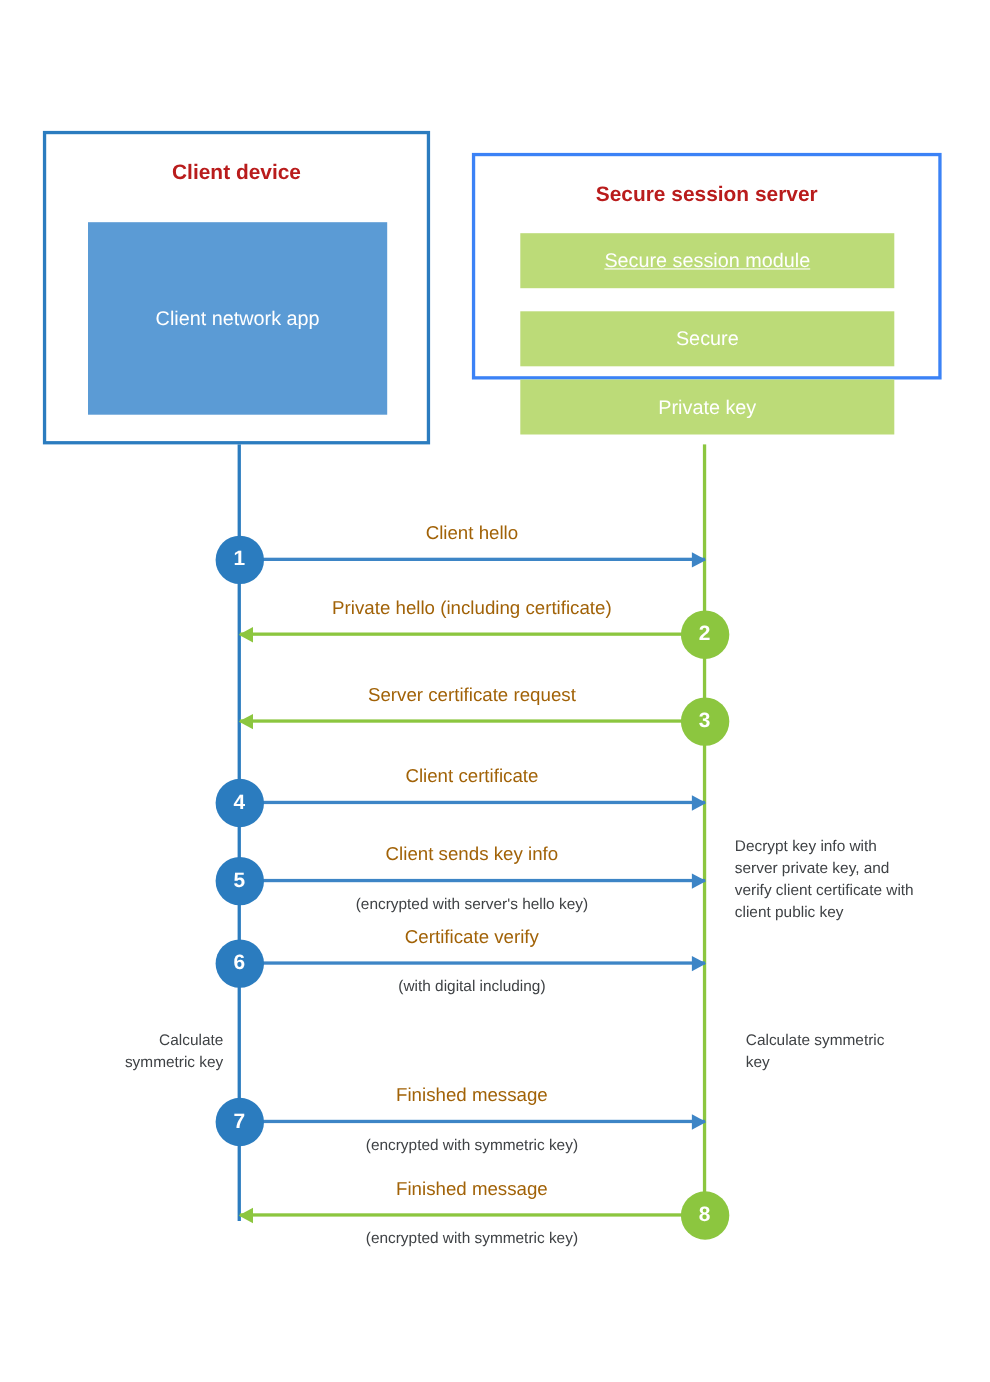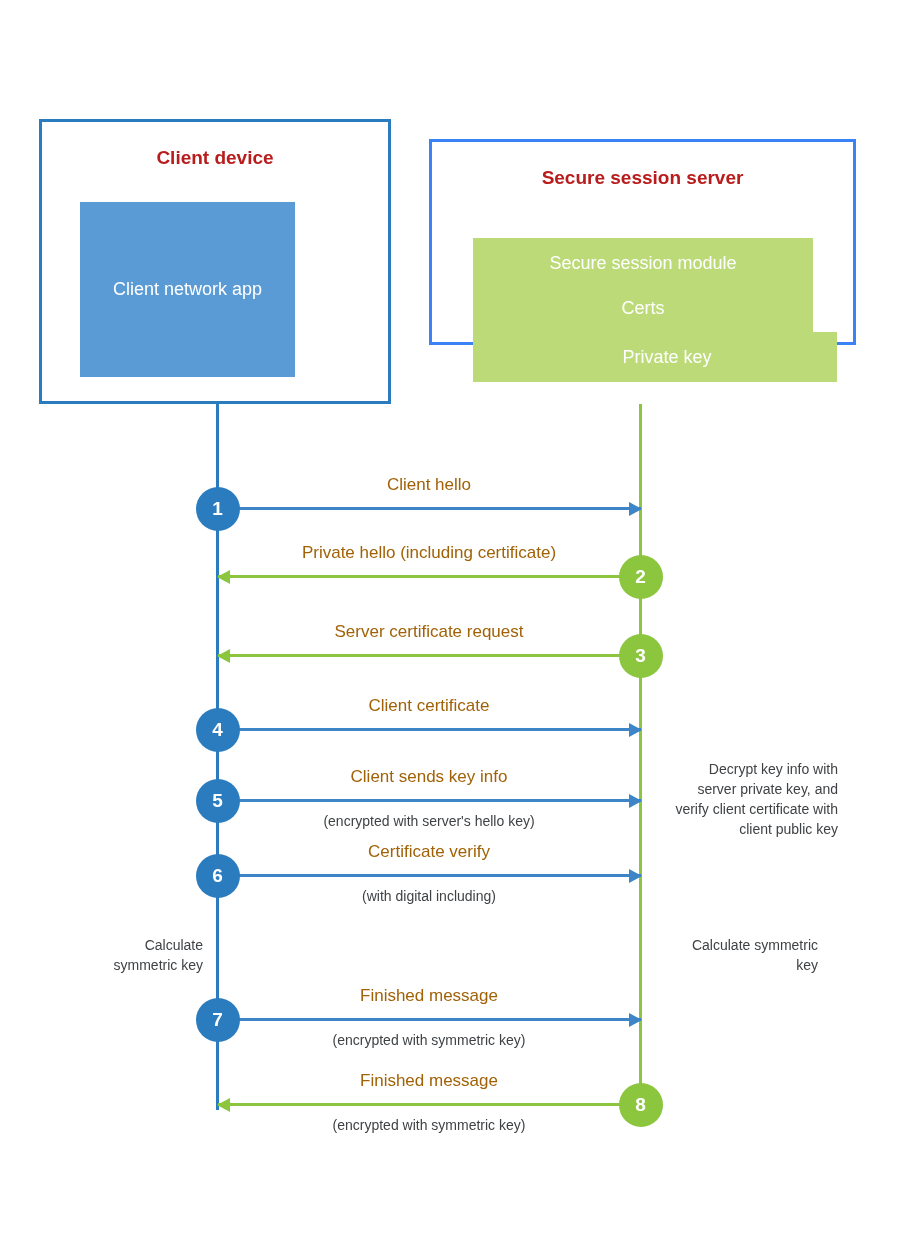--- a/index.html
+++ b/index.html
@@ -61,21 +61,21 @@
     font-size: 19px;
     font-weight: bold;
     color: #b91c1c;
   }
 
   
   #client-app-block {
     position: absolute;
     left: 38px;
     top: 80px;
-    width: 215px;
+    width: 272px;
     height: 175px;
     background: #5b9bd5;
     color: #ffffff;
     font-size: 18px;
     display: flex;
     align-items: center;
     justify-content: center;
     text-align: center;
     line-height: 1.32;
   }
@@ -87,23 +87,23 @@
     width: 340px;
     height: 50px;
     background: #bcdb78;
     color: #ffffff;
     font-size: 18px;
     display: flex;
     align-items: center;
     justify-content: center;
     text-align: center;
   }
-  #server-bar-0 { top: 96px; }
+  #server-bar-0 { top: 70px; text-decoration: underline; }
   #server-bar-1 { top: 141px; }
-  #server-bar-2 { top: 190px; padding-left: 24px; }
+  #server-bar-2 { top: 203px; }
 
   
   .lifeline {
     position: absolute;
     width: 3px;
   }
   #client-lifeline {
     left: 216px;
     top: 404px;
     height: 706px;
@@ -187,38 +187,38 @@
   .side-note {
     position: absolute;
     font-size: 14px;
     color: #3f4245;
     line-height: 1.42;
   }
   .side-note.left {
     text-align: right;
   }
   .side-note.right {
-    text-align: right;
+    text-align: left;
   }
 </style>
 </head>
 <body>
 
 <div id="canvas">
 
 
   <div class="party-box" id="client-box">
     <div class="party-title">Client device</div>
     <div id="client-app-block">Client network app</div>
   </div>
 
   <div class="party-box" id="server-box">
     <div class="party-title">Secure session server</div>
     <div class="server-bar" id="server-bar-0">Secure session module</div>
-    <div class="server-bar" id="server-bar-1">Certs</div>
+    <div class="server-bar" id="server-bar-1">Secure</div>
     <div class="server-bar" id="server-bar-2">Private key</div>
   </div>
 
   <div class="lifeline" id="client-lifeline"></div>
   <div class="lifeline" id="server-lifeline"></div>
 
   <div class="side-note right" id="note-server-decrypt" style="left:668px; top:760px; width:170px;">Decrypt key info with server private key, and verify client certificate with client public key</div>
 
   <div class="side-note left" id="note-client-calculate" style="left:83px; top:936px; width:120px;">Calculate symmetric key</div>
 

